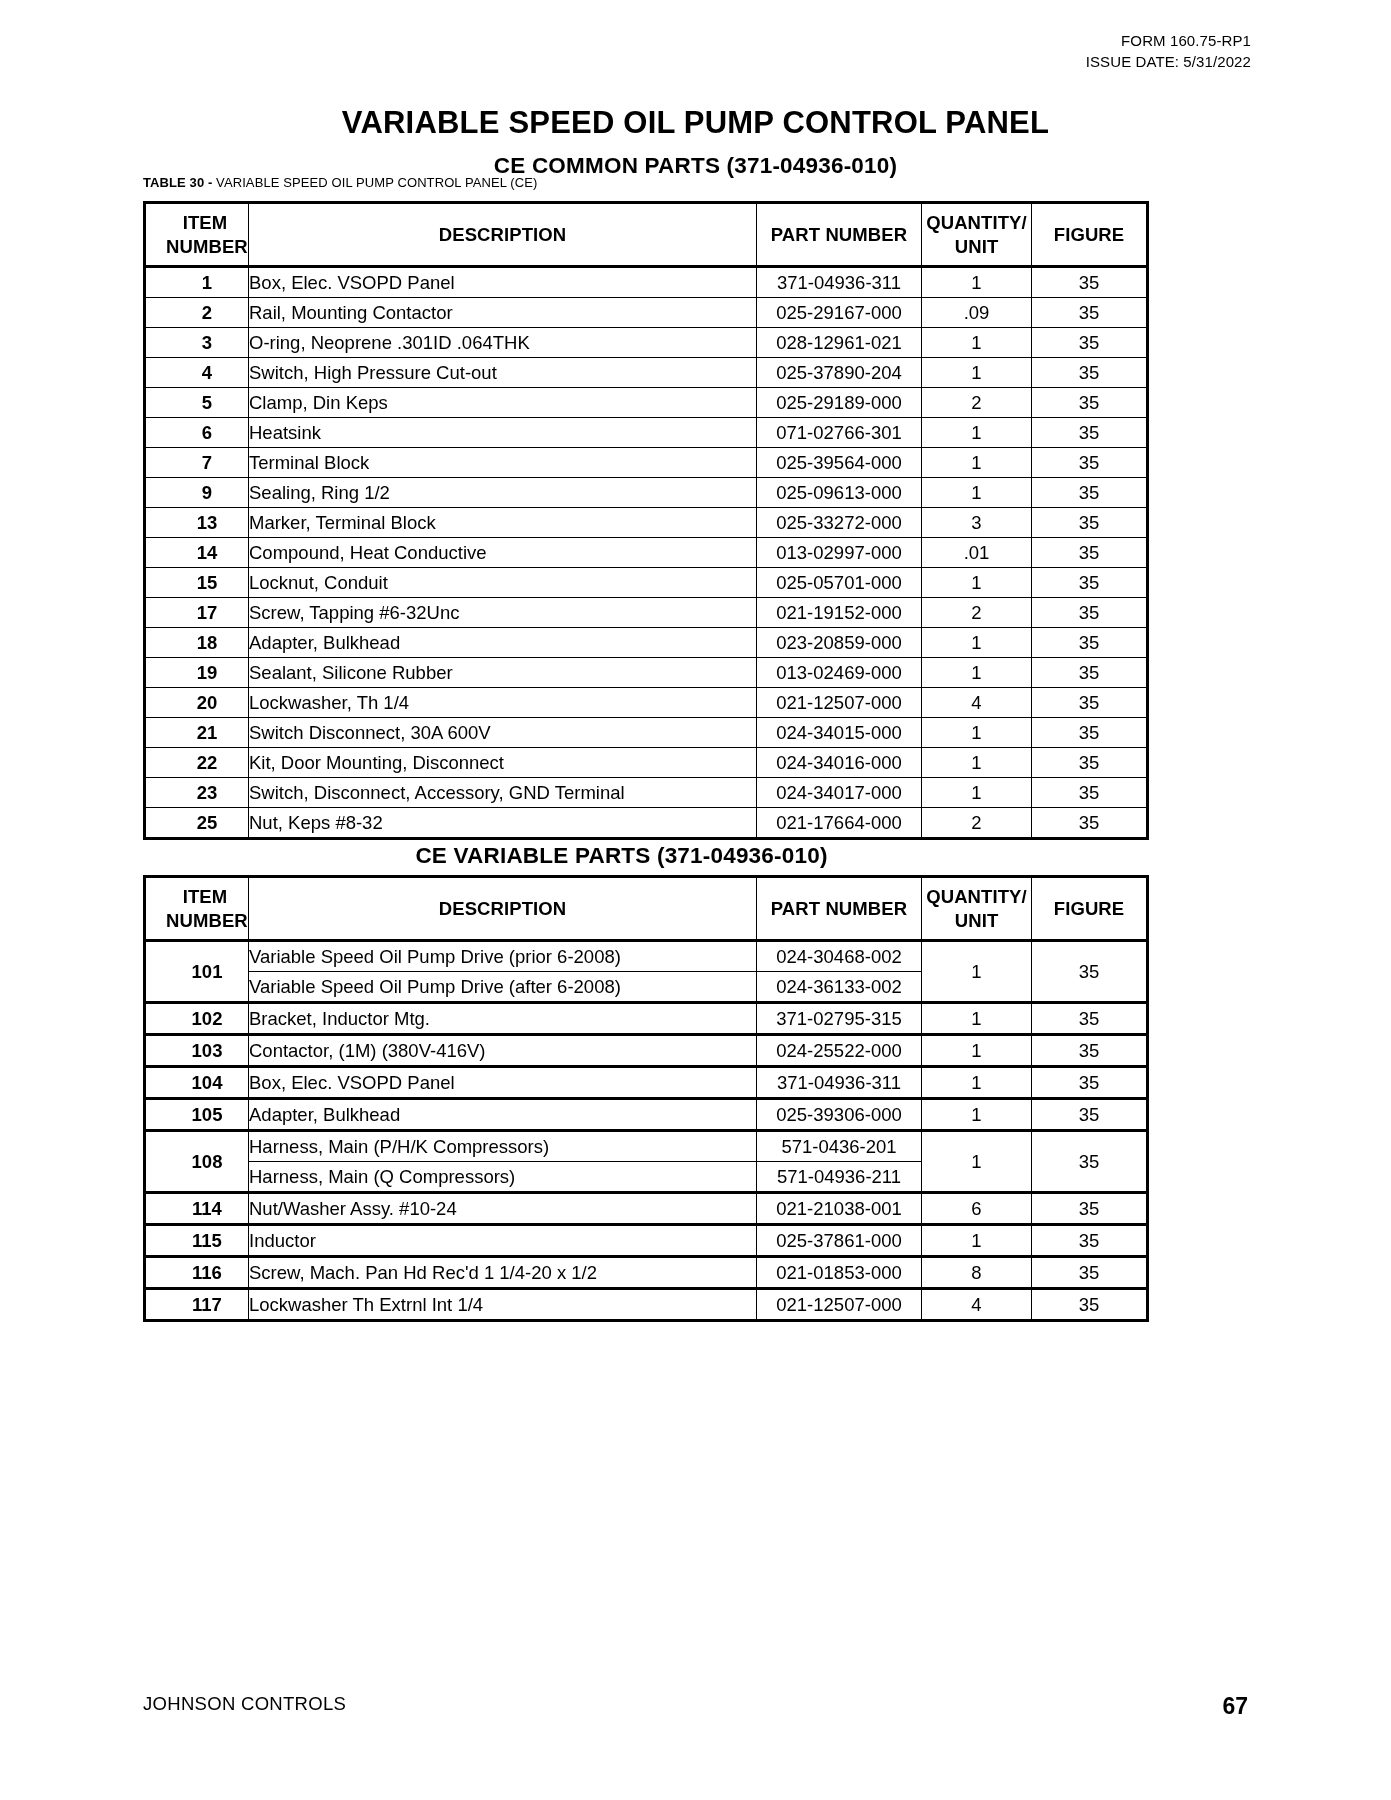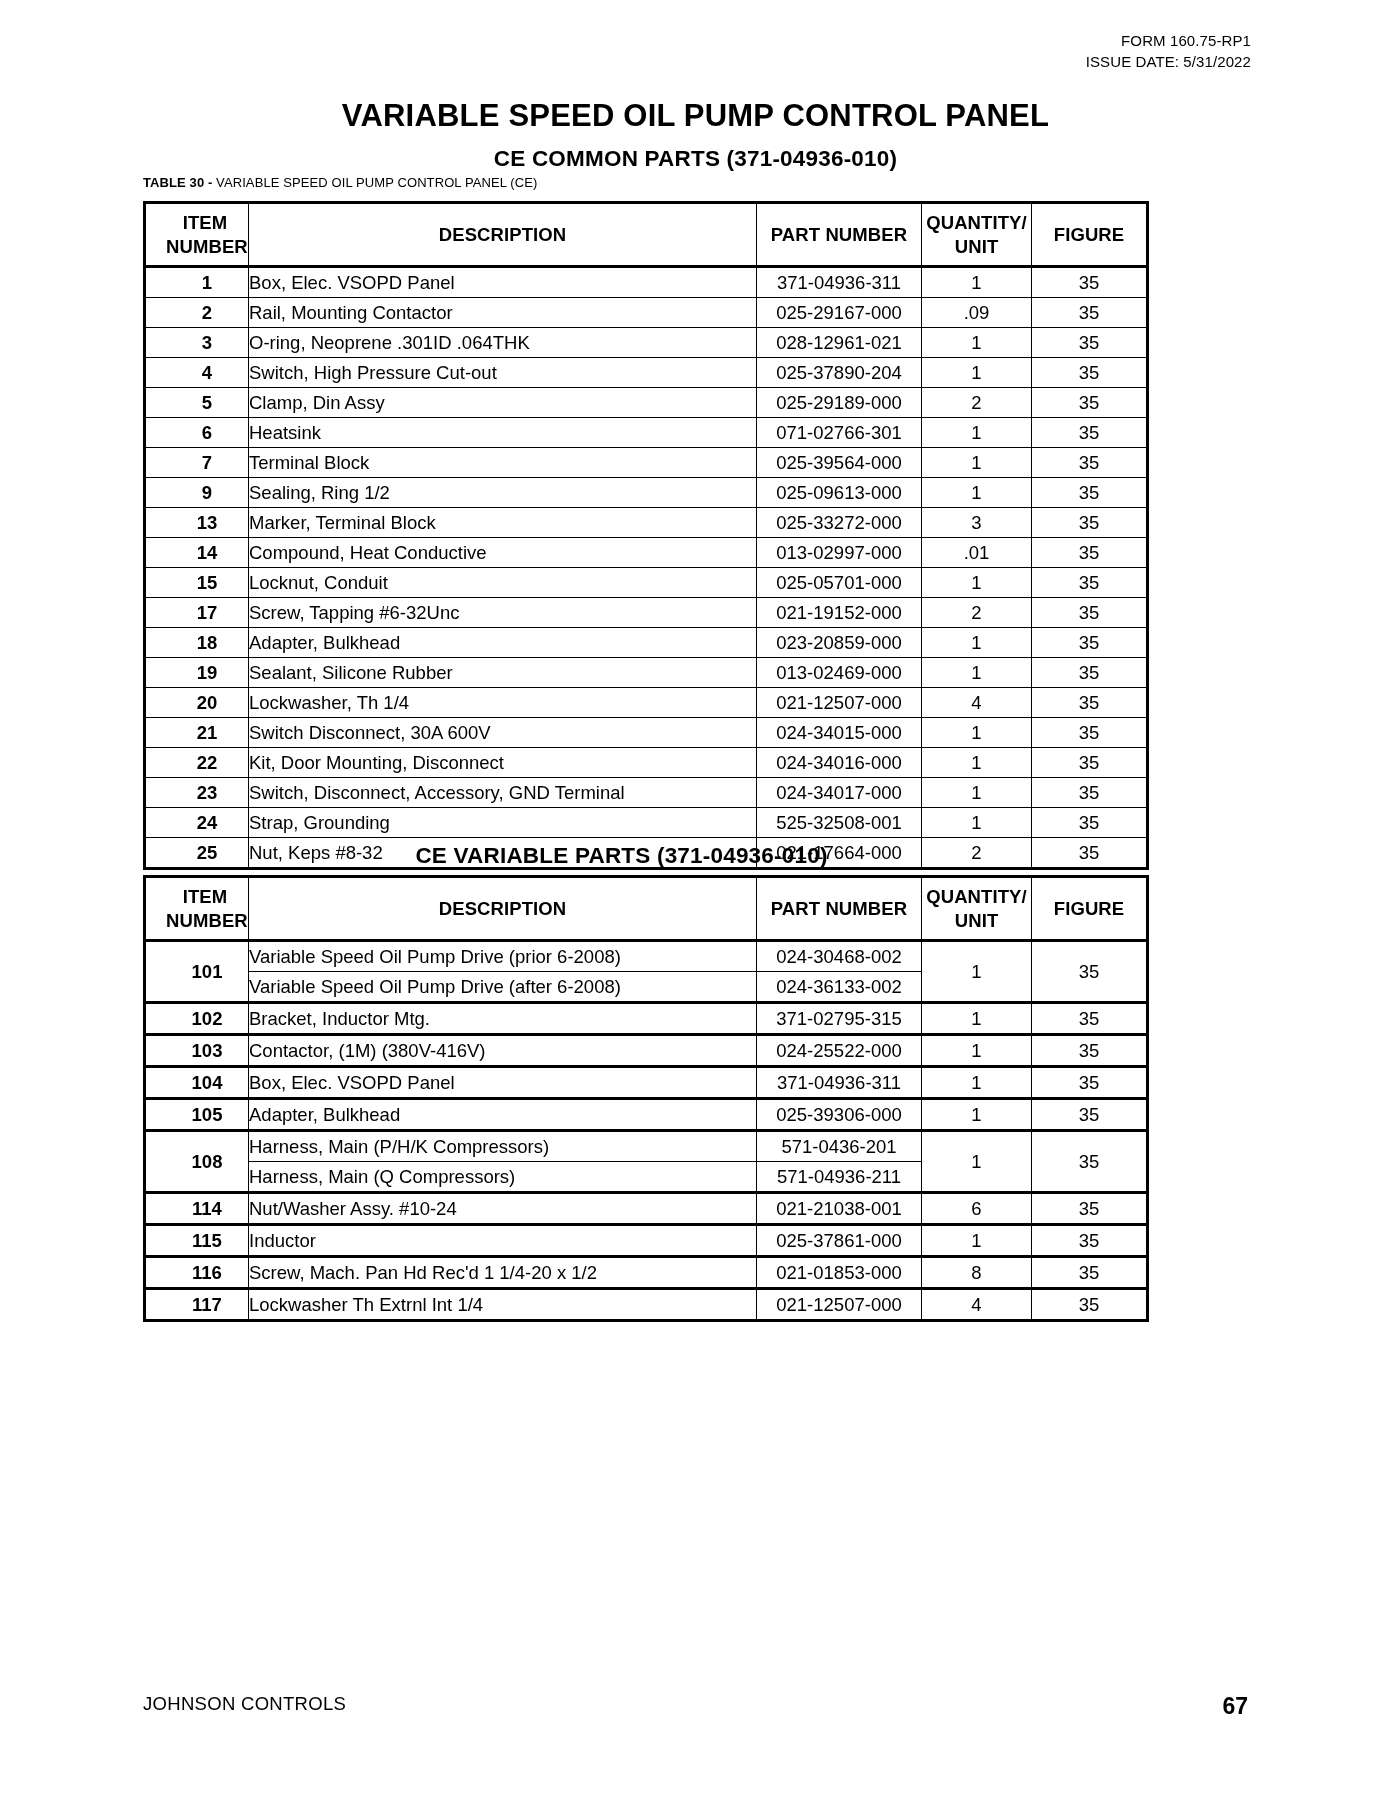--- a/index.html
+++ b/index.html
@@ -41,21 +41,21 @@
     position: absolute;
     top: 97px;
     left: 0;
     width: 1391px;
     text-align: center;
   }
   .main-title {
     font-size: 31px;
     font-weight: bold;
     letter-spacing: 0.2px;
-    margin: 0;
+    margin: 7px;
     line-height: 1.22;
   }
   .sub-title {
     font-size: 22.5px;
     font-weight: bold;
     margin-top: 11px;
     letter-spacing: 0.2px;
   }
 
   
@@ -223,21 +223,21 @@
         </tr>
         <tr>
           <td class="c-item edge-left">4</td>
           <td class="c-desc">Switch, High Pressure Cut-out</td>
           <td class="c-part">025-37890-204</td>
           <td class="c-qty">1</td>
           <td class="c-fig edge-right">35</td>
         </tr>
         <tr>
           <td class="c-item edge-left">5</td>
-          <td class="c-desc">Clamp, Din Assy</td>
+          <td class="c-desc">Clamp, Din Keps</td>
           <td class="c-part">025-29189-000</td>
           <td class="c-qty">2</td>
           <td class="c-fig edge-right">35</td>
         </tr>
         <tr>
           <td class="c-item edge-left">6</td>
           <td class="c-desc">Heatsink</td>
           <td class="c-part">071-02766-301</td>
           <td class="c-qty">1</td>
           <td class="c-fig edge-right">35</td>
@@ -316,27 +316,20 @@
           <td class="c-item edge-left">22</td>
           <td class="c-desc">Kit, Door Mounting, Disconnect</td>
           <td class="c-part">024-34016-000</td>
           <td class="c-qty">1</td>
           <td class="c-fig edge-right">35</td>
         </tr>
         <tr>
           <td class="c-item edge-left">23</td>
           <td class="c-desc">Switch, Disconnect, Accessory, GND Terminal</td>
           <td class="c-part">024-34017-000</td>
-          <td class="c-qty">1</td>
-          <td class="c-fig edge-right">35</td>
-        </tr>
-        <tr>
-          <td class="c-item edge-left">24</td>
-          <td class="c-desc">Strap, Grounding</td>
-          <td class="c-part">525-32508-001</td>
           <td class="c-qty">1</td>
           <td class="c-fig edge-right">35</td>
         </tr>
         <tr class="last-row">
           <td class="c-item edge-left">25</td>
           <td class="c-desc">Nut, Keps #8-32</td>
           <td class="c-part">021-17664-000</td>
           <td class="c-qty">2</td>
           <td class="c-fig edge-right">35</td>
         </tr>

